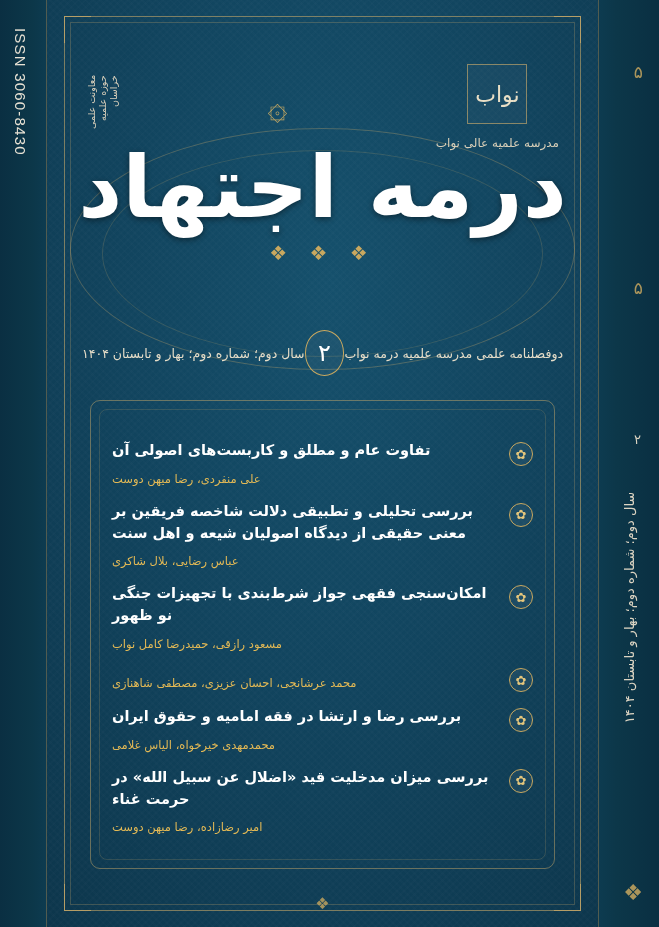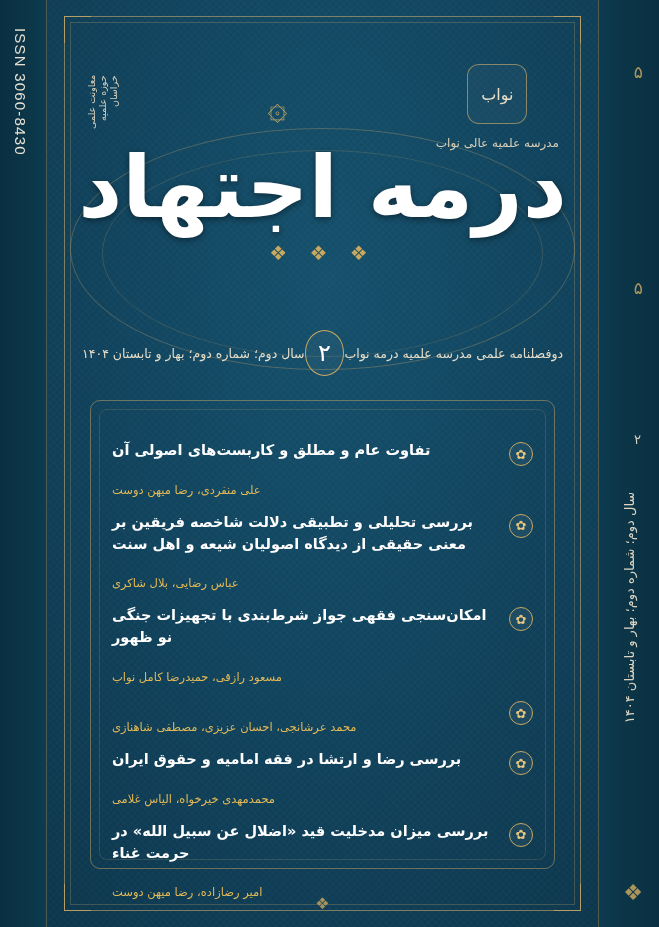--- a/index.html
+++ b/index.html
@@ -126,24 +126,24 @@
     left: 40px;
     right: 40px;
     height: 70px;
     display: flex;
     align-items: center;
     justify-content: space-between;
   }
   .logo-box {
     width: 58px; height: 58px;
     border: 1px solid rgba(214,177,106,0.6);
-    border-radius: 12px;
+    border-radius: 0;
     display: flex; align-items: center; justify-content: center;
     color: #e9dfc6;
-    font-size: 16px;
+    font-size: 22px;
     font-family: "DejaVu Sans", sans-serif;
     background: rgba(255,255,255,0.03);
   }
   .logo-label {
     font-size: 12px;
     color: #d9cfb8;
     text-align: center;
     margin-top: 9px;
   }
   .logo-group {
@@ -270,21 +270,21 @@
   .toc-text { flex: 1 1 auto; text-align: left; }
   .toc-title {
     color: #ffffff;
     font-size: 14.5px;
     font-weight: bold;
     line-height: 1.5;
   }
   .toc-authors {
     color: #e3b955;
     font-size: 11.5px;
-    margin-top: 20px;
+    margin-top: 9px;
     line-height: 1.4;
   }
 
   
   .bottom-orn {
     position: absolute;
     bottom: 14px;
     left: 0; right: 0;
     text-align: center;
     color: #c9a85f;

